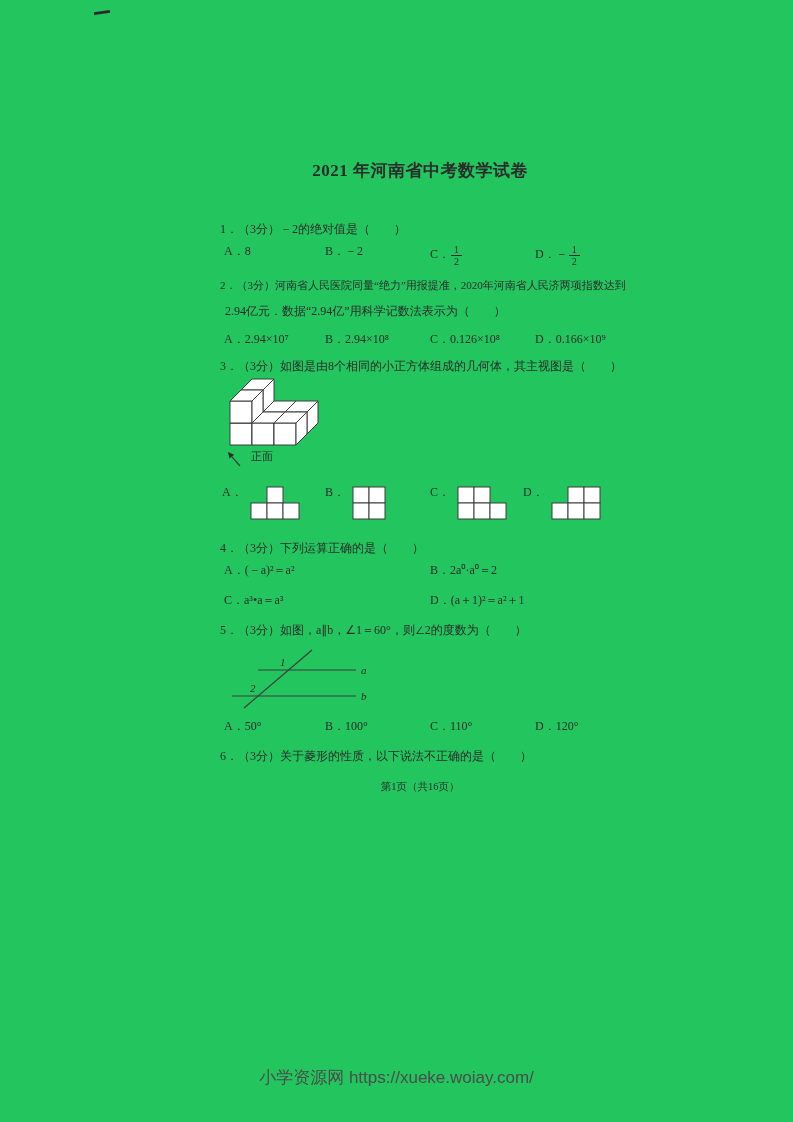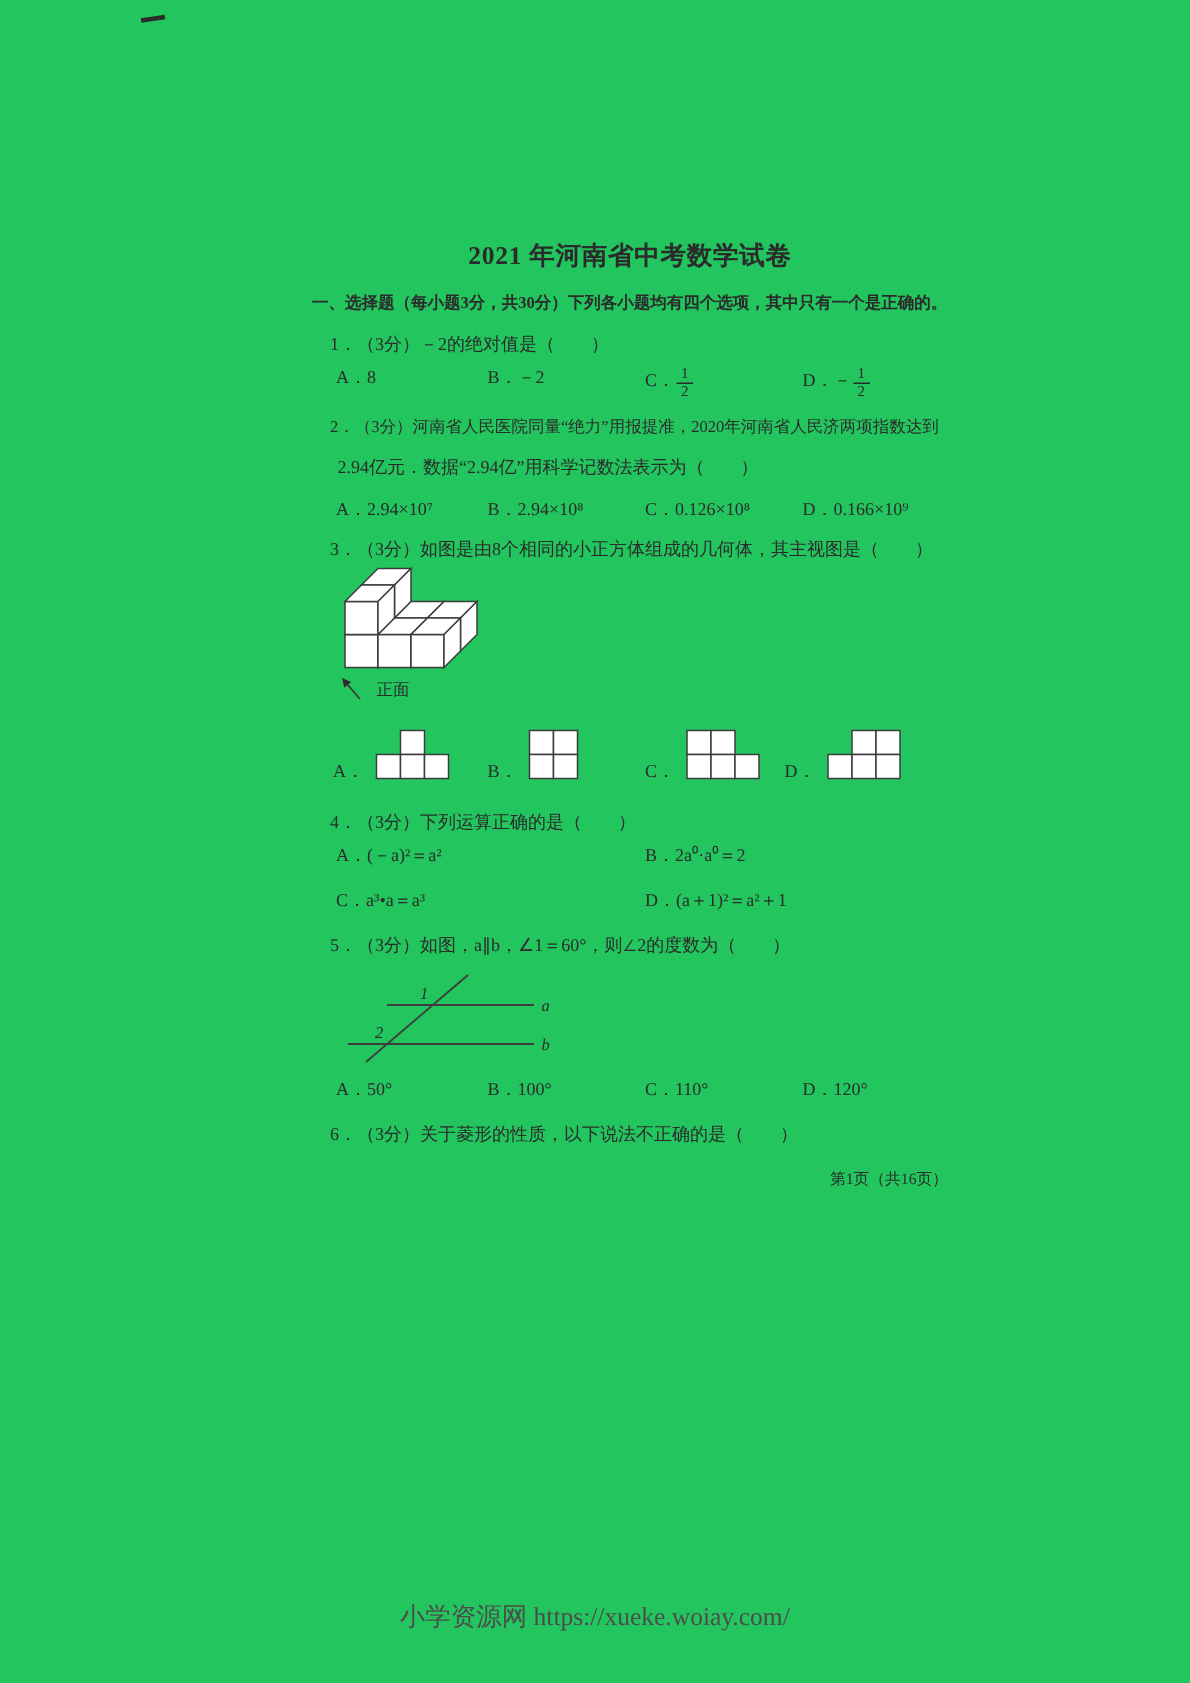--- a/index.html
+++ b/index.html
@@ -12,43 +12,42 @@
   .stem{left:12px;}
   .indent{left:17px;}
   .q2l1{font-size:11px;}
   .opts{left:0;top:0;width:430px;height:30px;}
   .opts > span{position:absolute;top:0;font-size:12px;}
   .c0{left:16px;}.c1{left:117px;}.c2{left:222px;}.c3{left:327px;}
   .g0{left:16px;}.g1{left:222px;}
   .frac{display:inline-block;vertical-align:-0.7em;text-align:center;font-size:10px;line-height:1.1;margin:0 1px;}
   .frac .num{display:block;border-bottom:1px solid #2b2b2b;padding:0 3px;}
   .frac .den{display:block;padding:0 3px;}
-  .figrow{display:flex;align-items:flex-end;gap:7px;}
+  .figrow{display:flex;align-items:flex-start;gap:7px;}
   .fig-label{font-size:12px;line-height:1;}
   svg polygon, svg rect{fill:#ffffff;stroke:#3c3c3c;stroke-width:1;}
   svg line{stroke:#3c3c3c;stroke-width:1.2;}
   svg .arrowhead{fill:#2b2b2b;stroke:none;}
   svg text{font-size:11px;font-style:italic;fill:#2b2b2b;font-family:"Liberation Serif",serif;}
   .front-label{font-size:11px;font-style:normal;}
-  .footer{left:0;top:780px;width:424px;text-align:right;font-size:10.5px;}
+  .footer{left:0;top:780px;width:424px;text-align:center;font-size:10.5px;}
   .watermark{position:absolute;left:0;top:1066px;width:793px;text-align:center;
-             font-size:17px;color:#4c4c4c;font-family:Liberation Serif, serif;white-space:nowrap;}
+             font-size:17px;color:#4c4c4c;font-family:Liberation Sans, sans-serif;white-space:nowrap;}
   .artifact{position:absolute;left:94px;top:11px;width:16px;height:3px;background:#2b2b2b;transform:rotate(-8deg);}
 </style>
 </head>
 <body>
 
 <div class="page">
   <div class="artifact"></div>
 
   <div class="content">
 
     <div class="blk title">2021 年河南省中考数学试卷</div>
 
-    <div class="blk section">一、选择题（每小题3分，共30分）下列各小题均有四个选项，其中只有一个是正确的。</div>
 
     <div class="blk stem" style="top:222px">1．（3分）－2的绝对值是（　　）</div>
     <div class="blk opts" style="top:244px">
       <span class="c0">A．8</span>
       <span class="c1">B．－2</span>
       <span class="c2"><span>C．</span><span class="frac"><span class="num">1</span><span class="den">2</span></span></span>
       <span class="c3"><span>D．－</span><span class="frac"><span class="num">1</span><span class="den">2</span></span></span>
     </div>
 
     <div class="blk stem q2l1" style="top:279px">2．（3分）河南省人民医院同量“绝力”用报提准，2020年河南省人民济两项指数达到</div>

